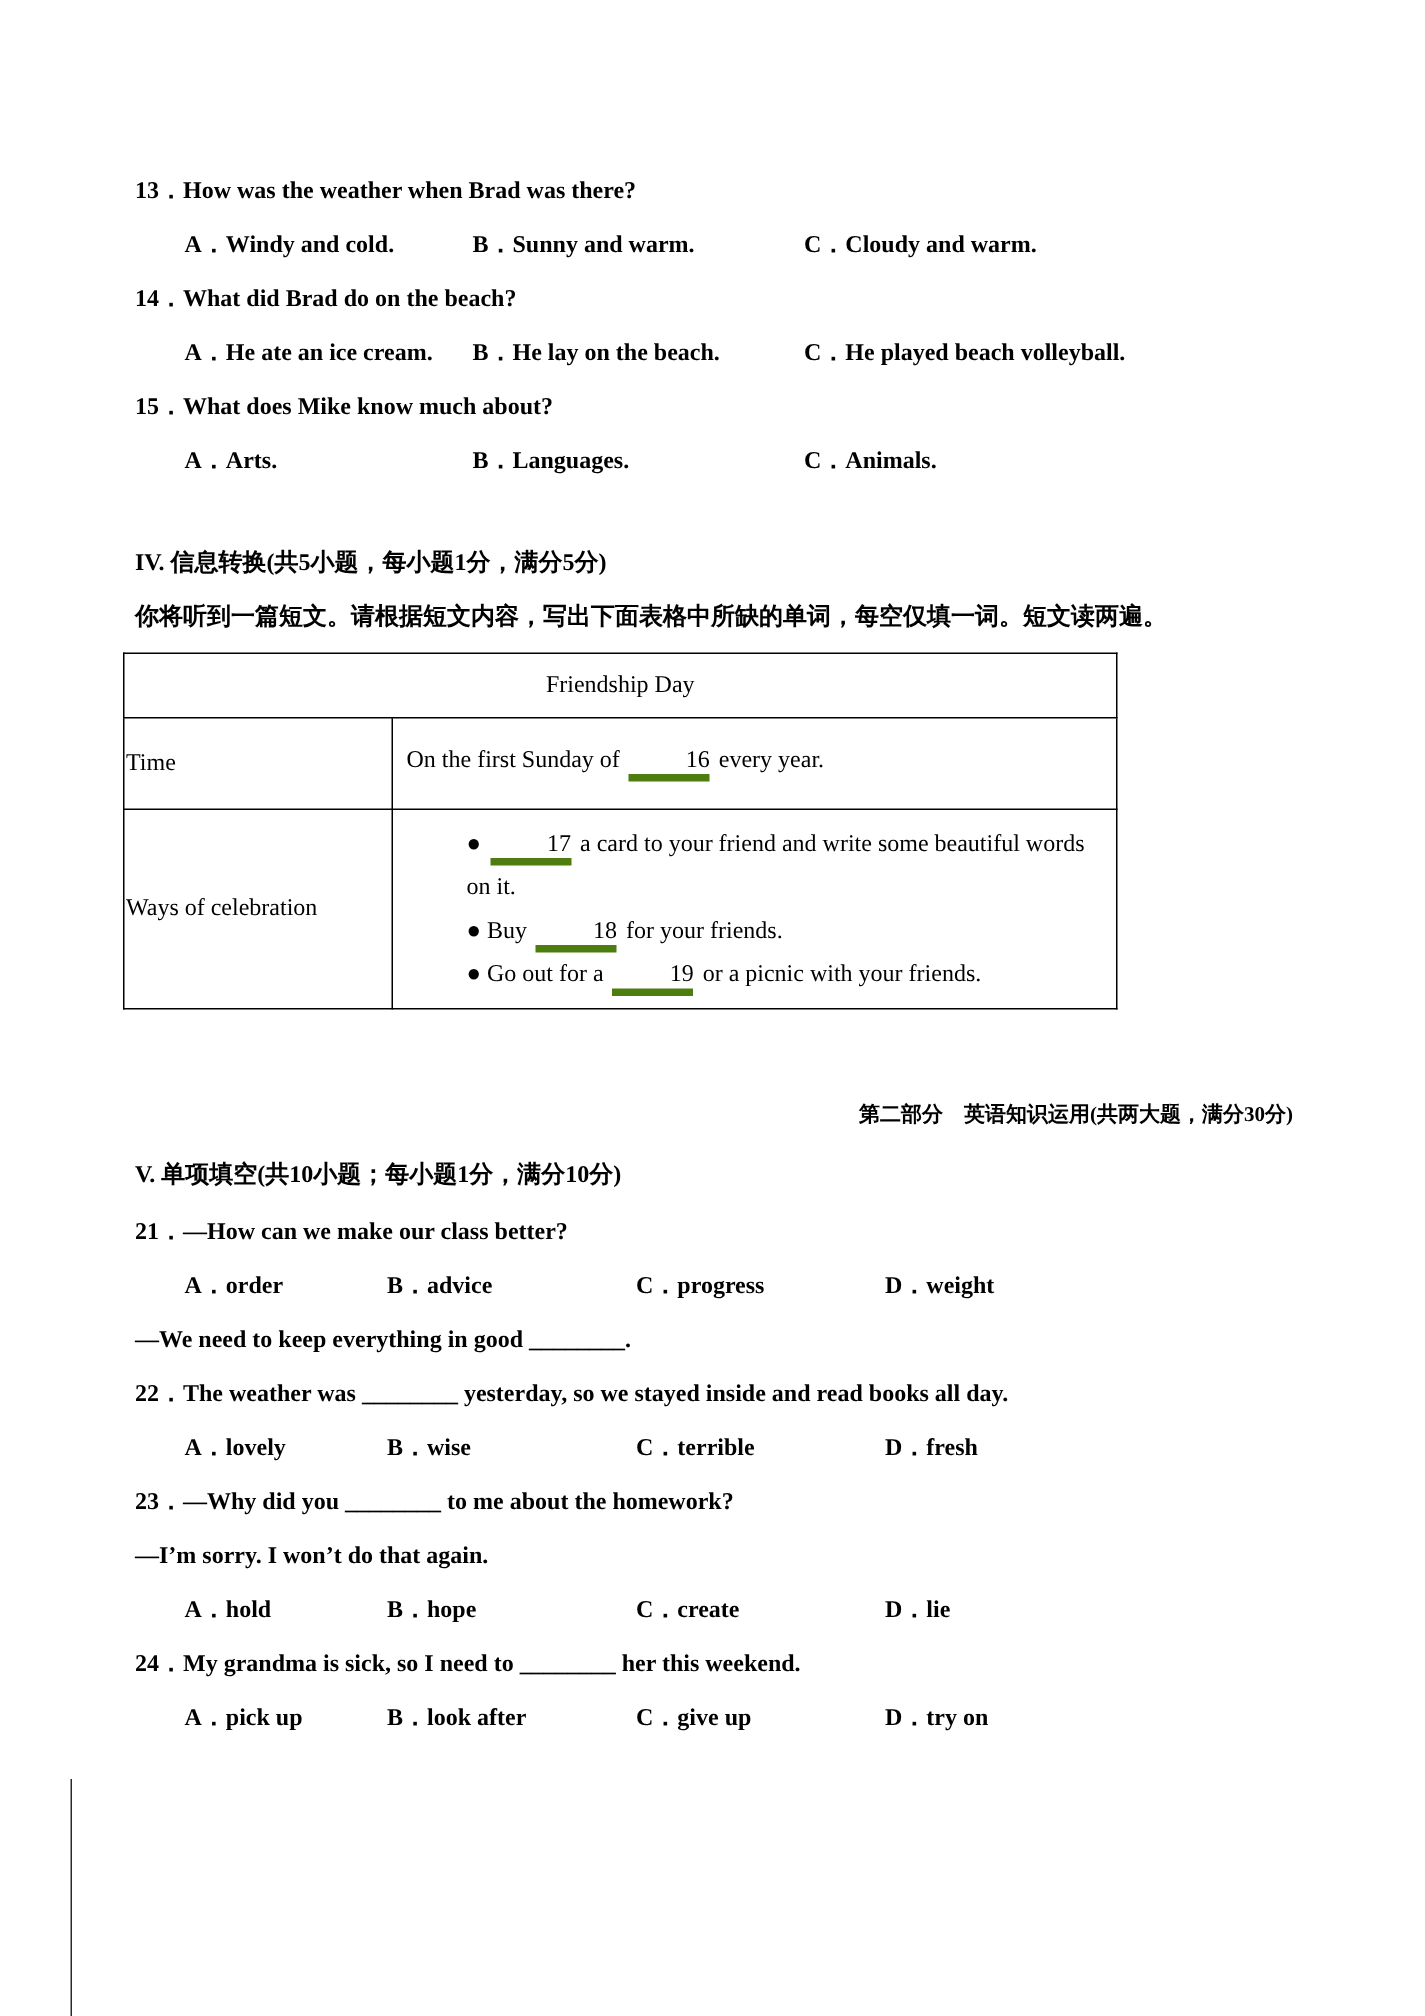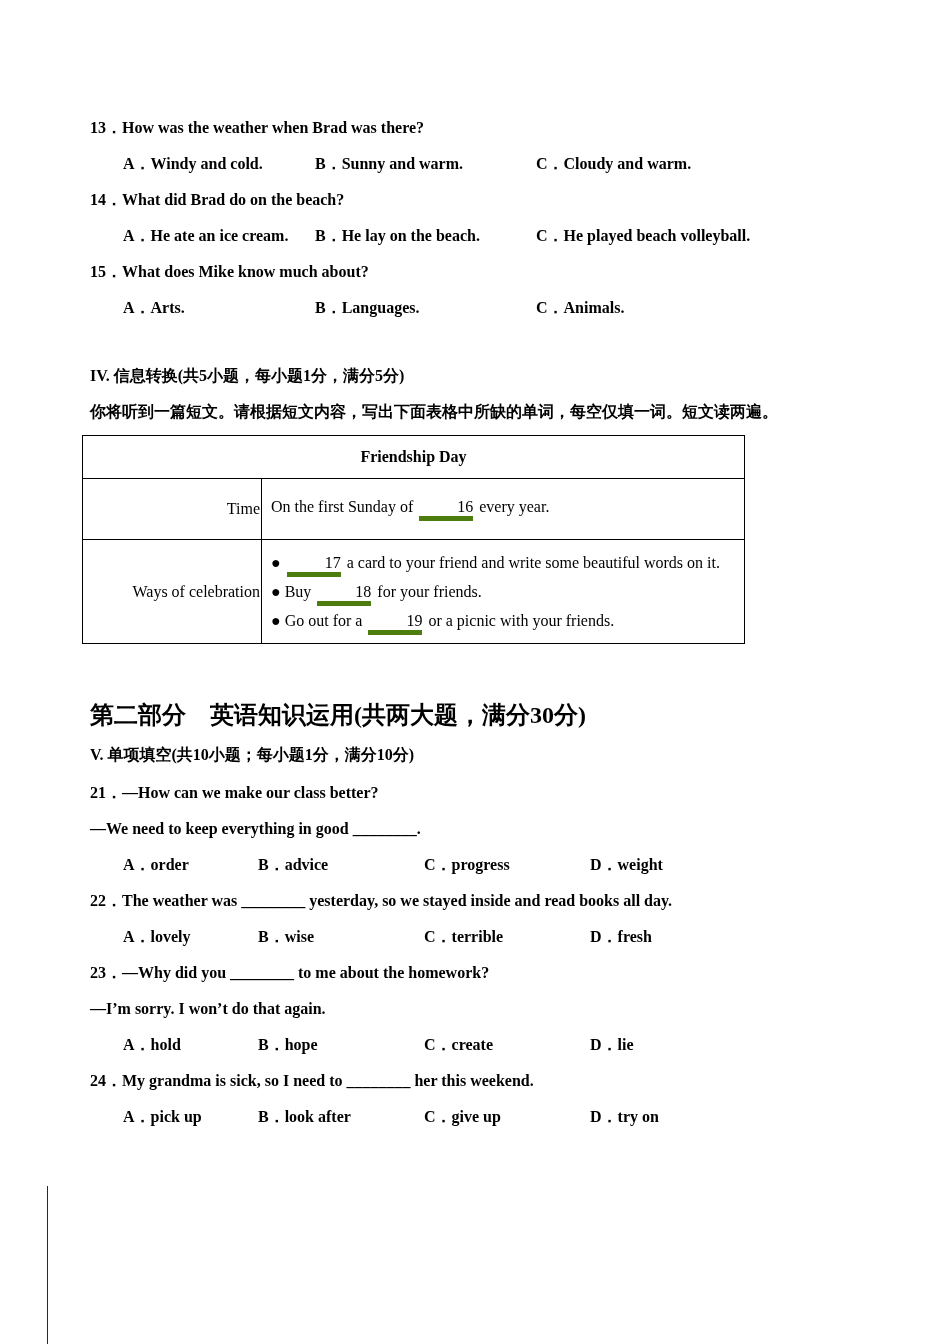--- a/index.html
+++ b/index.html
@@ -44,46 +44,46 @@
     margin-top: 12px;
     margin-left: -8px;
   }
   .ftable td {
     border: 1px solid #000;
   }
   .ftable .hd {
     height: 40px;
     text-align: center;
     vertical-align: middle;
-    font-weight: bold;
   }
   .ftable .lab {
     width: 176px;
-    text-align: right;
+    text-align: left;
     vertical-align: middle;
   }
   .ftable .content {
     padding: 8px 6px 8px 9px;
     vertical-align: middle;
   }
   .ftable .time-cell { height: 44px; }
-  .cl { line-height: 29px; }
+  .cl { line-height: 29px; margin-left: 40px; }
   .blank {
     display: inline-block;
     min-width: 54px;
     text-align: right;
     border-bottom: 5px solid #4d7c0f;
     margin: 0 6px;
     line-height: 18px;
   }
   .part-title {
-    font-size: 24px;
+    font-size: 14px;
     font-weight: bold;
     line-height: 26px;
     margin-top: 58px;
+    text-align: right;
   }
   .v-gap { margin-top: 16px; }
   .edge-line {
     position: absolute;
     left: 47px;
     bottom: 0;
     width: 1px;
     height: 158px;
     background: #2a2a2a;
   }
@@ -134,27 +134,27 @@
         <div class="cl"><span>● Go out for a</span><span class="blank">19</span><span>or a picnic with your friends.</span></div>
       </td>
     </tr>
   </tbody>
     </table>
 
   <div class="ln part-title">第二部分　英语知识运用(共两大题，满分30分)</div>
   <div class="ln v-gap">V. 单项填空(共10小题；每小题1分，满分10分)</div>
 
   <div class="ln v-gap">21．—How can we make our class better?</div>
-  <div class="ln">—We need to keep everything in good ________.</div>
   <div class="ln opts opts-4">
     <span class="opt">A．order</span>
     <span class="opt">B．advice</span>
     <span class="opt">C．progress</span>
     <span class="opt">D．weight</span>
   </div>
+  <div class="ln">—We need to keep everything in good ________.</div>
 
   <div class="ln">22．The weather was ________ yesterday, so we stayed inside and read books all day.</div>
   <div class="ln opts opts-4">
     <span class="opt">A．lovely</span>
     <span class="opt">B．wise</span>
     <span class="opt">C．terrible</span>
     <span class="opt">D．fresh</span>
   </div>
 
   <div class="ln">23．—Why did you ________ to me about the homework?</div>

